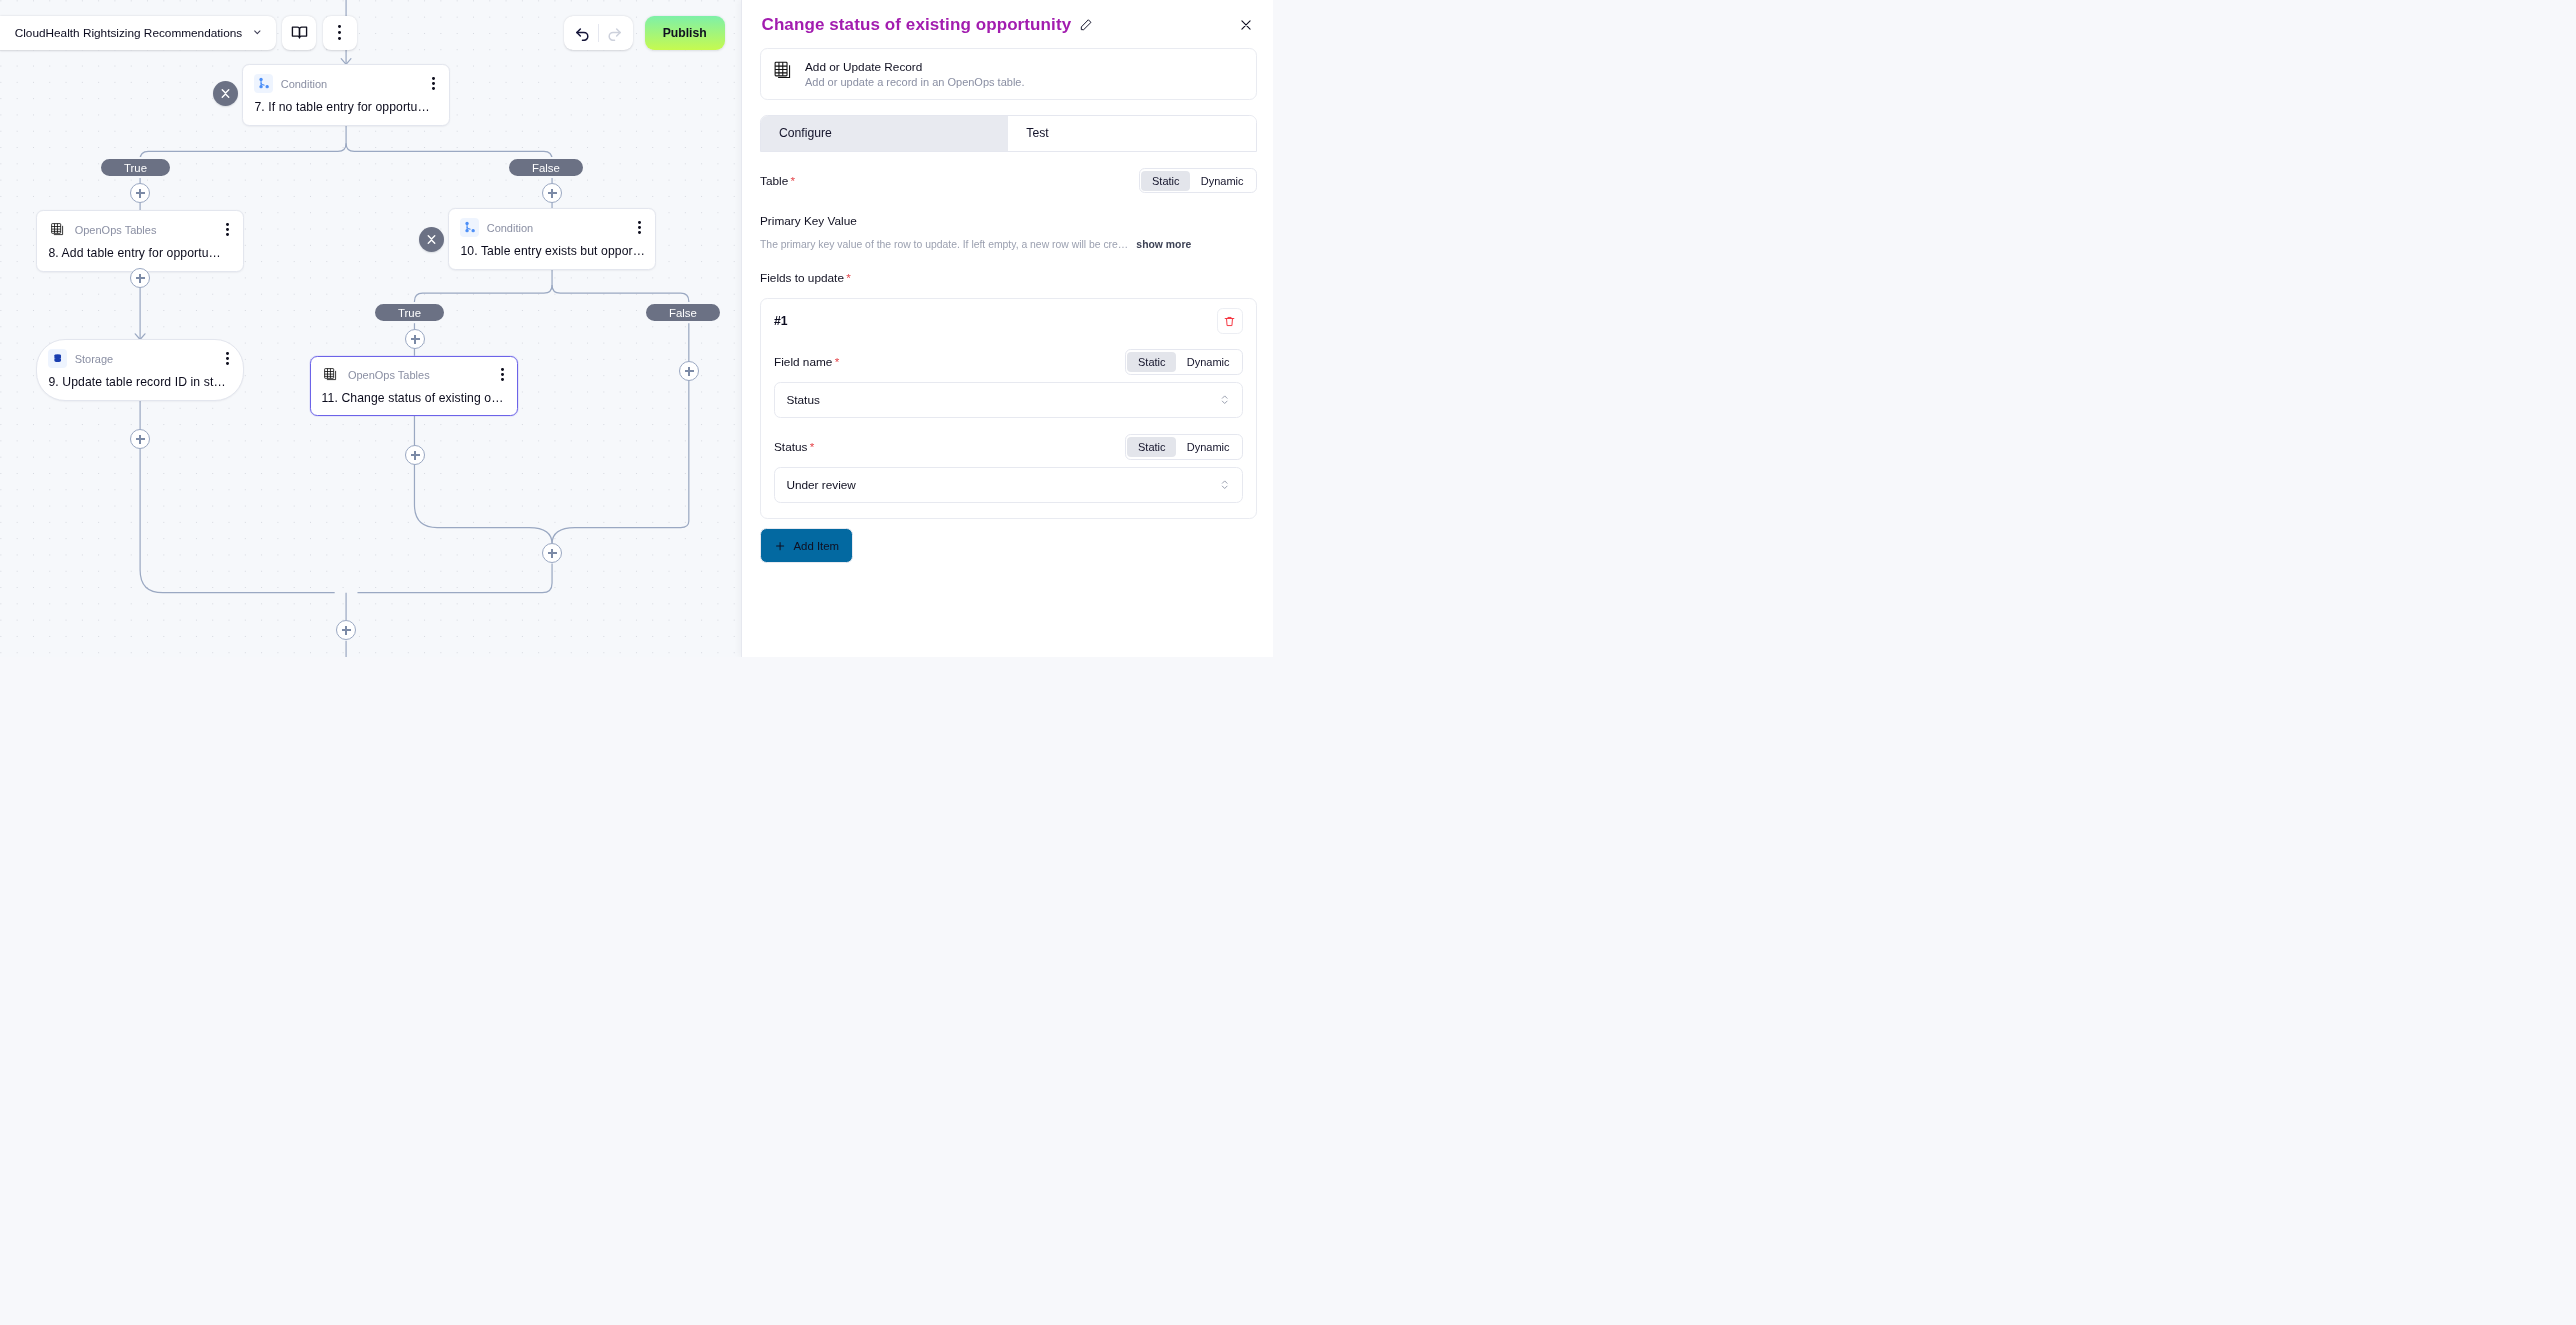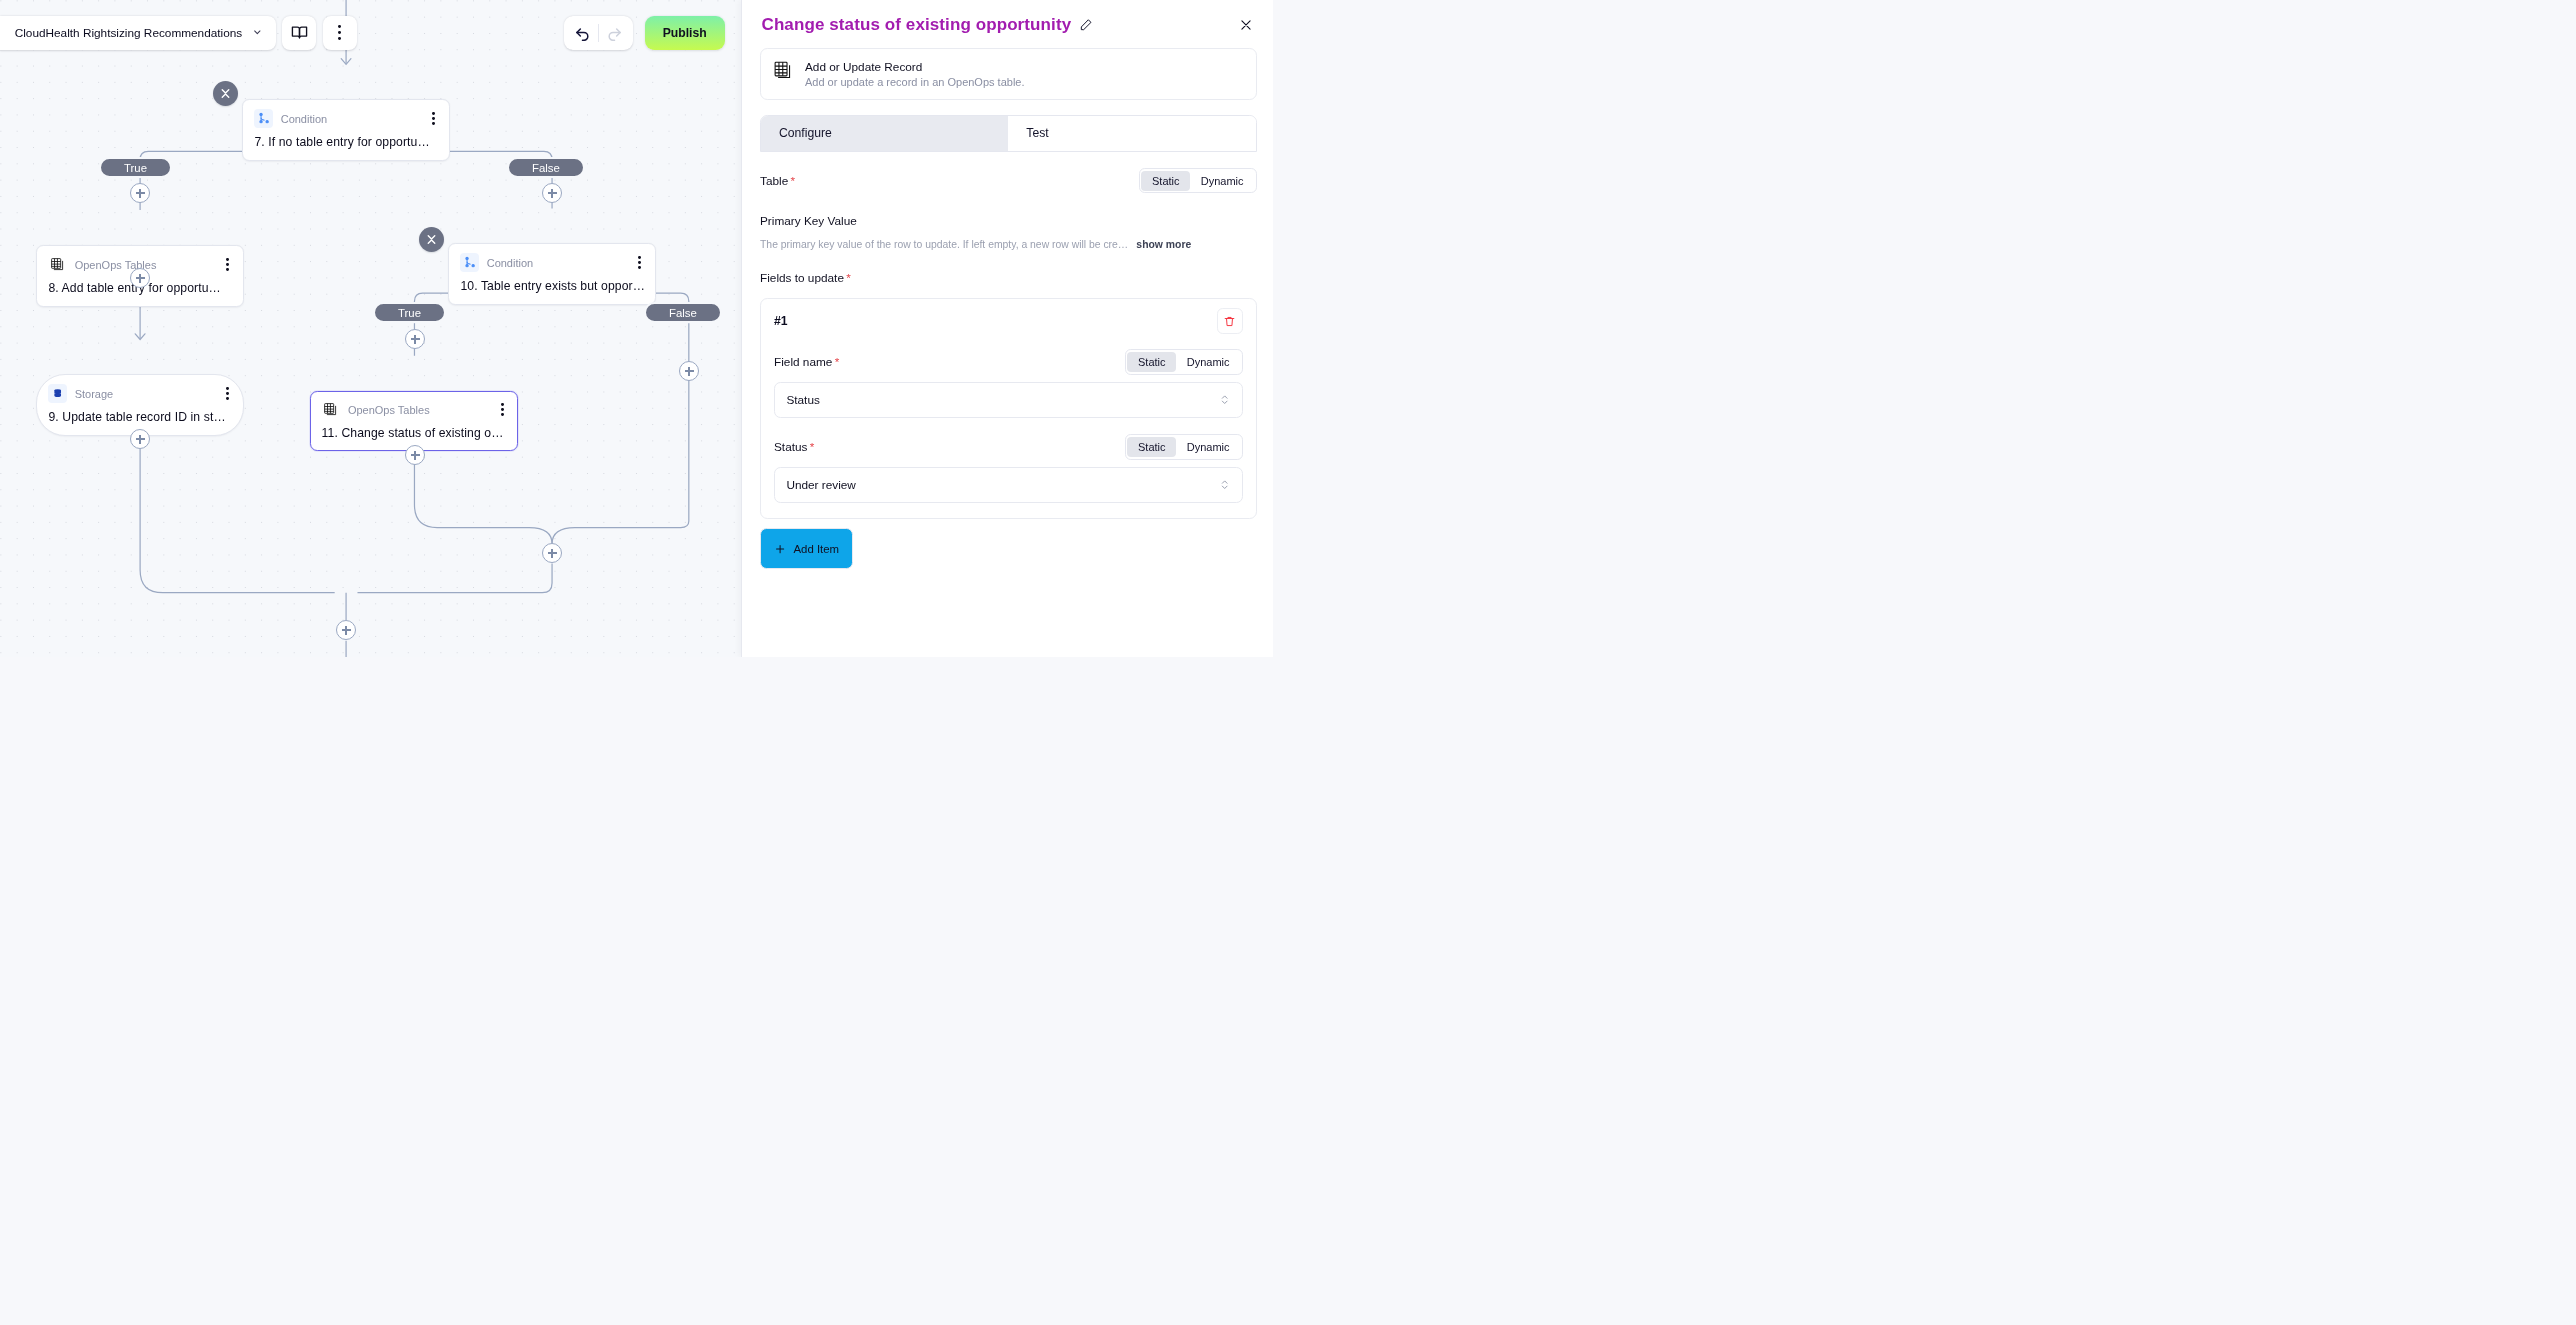--- a/index.html
+++ b/index.html
@@ -59,21 +59,20 @@
     cursor: pointer; box-shadow: 0 0.8px 2.4px rgba(16,24,40,.12);
   }
 
   
   .node {
     position: absolute; width: 208px; background: #fff;
     border: 0.8px solid #e3e6ee; border-radius: 7.3px;
     padding: 9px 11.4px 10.6px 11.4px; cursor: pointer;
     box-shadow: 0 0.8px 1.6px rgba(16,24,40,.05);
     z-index: 10;
-    margin-top: 35px;
   }
   .node.selected { border: 1.6px solid #6c63e8; box-shadow: 0 0 0 0.8px rgba(108,99,232,.15); padding: 8.1px 10.6px 9.8px 10.6px; }
   .node-head { display: flex; align-items: center; gap: 7.3px; }
   .node-chip {
     width: 19px; height: 19px; border-radius: 4.1px; background: #eef4fe;
     display: flex; align-items: center; justify-content: center; flex: none;
   }
   .node-chip.plain { background: transparent; }
   .node-type { font-size: 11px; color: #8a8fa3; flex: 1; }
   .node-menu { display: flex; flex-direction: column; gap: 2.4px; align-items: center; padding: 1.6px 2.4px; cursor: pointer; }
@@ -161,22 +160,22 @@
   .help .more { color: #3d4255; font-weight: 600; cursor: pointer; font-size: 10.4px; }
 
   .item-card { margin-top: 8.1px; border: 0.8px solid #e9ebf1; border-radius: 7.3px; padding: 4.9px 13px 14.7px 13px; }
   .item-head { display: flex; align-items: center; min-height: 36px; }
   .item-num { font-size: 12.2px; font-weight: 700; color: #0b0b1f; }
   .trash-btn {
     margin-left: auto; width: 26px; height: 26px; border: 0.8px solid #eceef3; border-radius: 5.7px;
     display: flex; align-items: center; justify-content: center; cursor: pointer;
   }
   .add-item {
-    margin-top: 9.8px; height: 41px; padding: 0 13px; display: inline-flex; align-items: center; gap: 7.3px;
-    border: 0.8px solid #e7e9f0; border-radius: 6.5px; background: #0ea5e9; cursor: pointer;
+    margin-top: 9.8px; height: 35px; padding: 0 13px; display: inline-flex; align-items: center; gap: 7.3px;
+    border: 0.8px solid #e7e9f0; border-radius: 6.5px; background: #0369a1; cursor: pointer;
     font-family: inherit; font-size: 11.4px; color: #101021;
   }
 </style>
 </head>
 <body>
 
 <div id="app">
 
   <div id="canvas">
 

